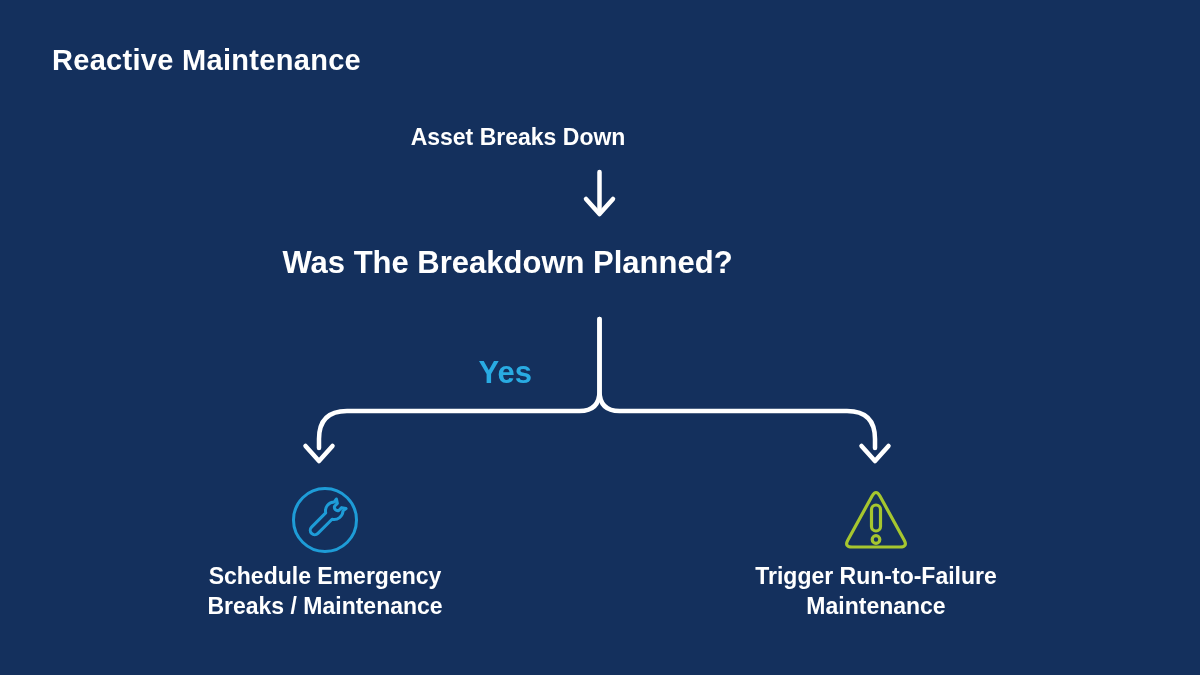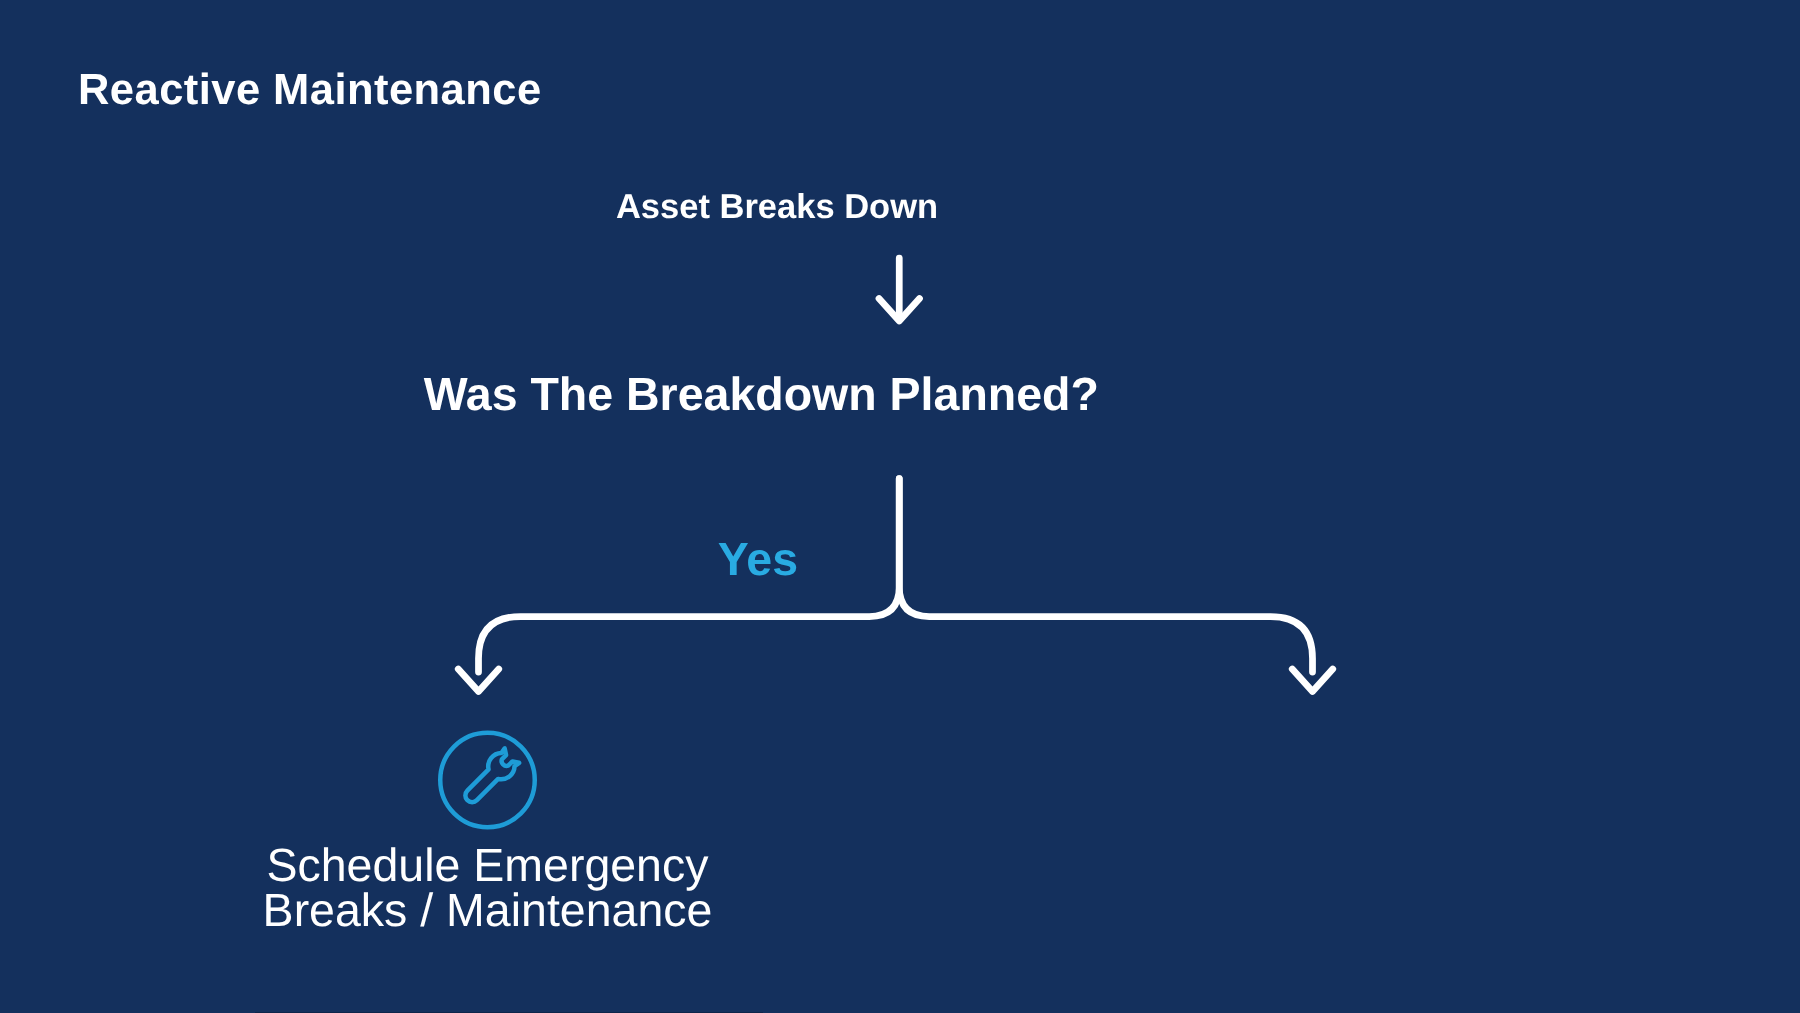--- a/index.html
+++ b/index.html
@@ -92,22 +92,22 @@
   }
   .icon-stroke-warning {
     fill: none;
     stroke: var(--warning);
     stroke-width: 3.2;
     stroke-linecap: round;
     stroke-linejoin: round;
   }
   .outcome-text {
     margin-top: 3px;
-    font-size: 31px;
-    font-weight: normal;
+    font-size: 23px;
+    font-weight: bold;
     line-height: 30px;
     color: var(--text);
   }
 </style>
 </head>
 <body>
 
 <div class="slide">
 
   <div class="title">Reactive Maintenance</div>
@@ -154,14 +154,31 @@
                  A 9 9 0 0 0 -4.5 -5.5
                  Z"></path>
       </g>
     </svg>
     <div class="outcome-text">
       <div>Schedule Emergency</div>
       <div>Breaks / Maintenance</div>
     </div>
   </div>
 
+  <div class="outcome right">
+    <svg class="outcome-icon" width="68" height="68" viewBox="0 0 68 68">
+      <path class="icon-stroke-warning" d="M 30.1 10
+               Q 34 3 37.9 10
+               L 62.1 54
+               Q 66 61 58 61
+               L 10 61
+               Q 2 61 5.9 54
+               Z"></path>
+      <rect class="icon-stroke-warning" x="29.5" y="19" width="9" height="26" rx="4.5"></rect>
+      <circle class="icon-stroke-warning" cx="34" cy="53.5" r="3.8"></circle>
+    </svg>
+    <div class="outcome-text">
+      <div>Trigger Run-to-Failure</div>
+      <div>Maintenance</div>
+    </div>
+  </div>
 
 </div>
 
 </body></html>

